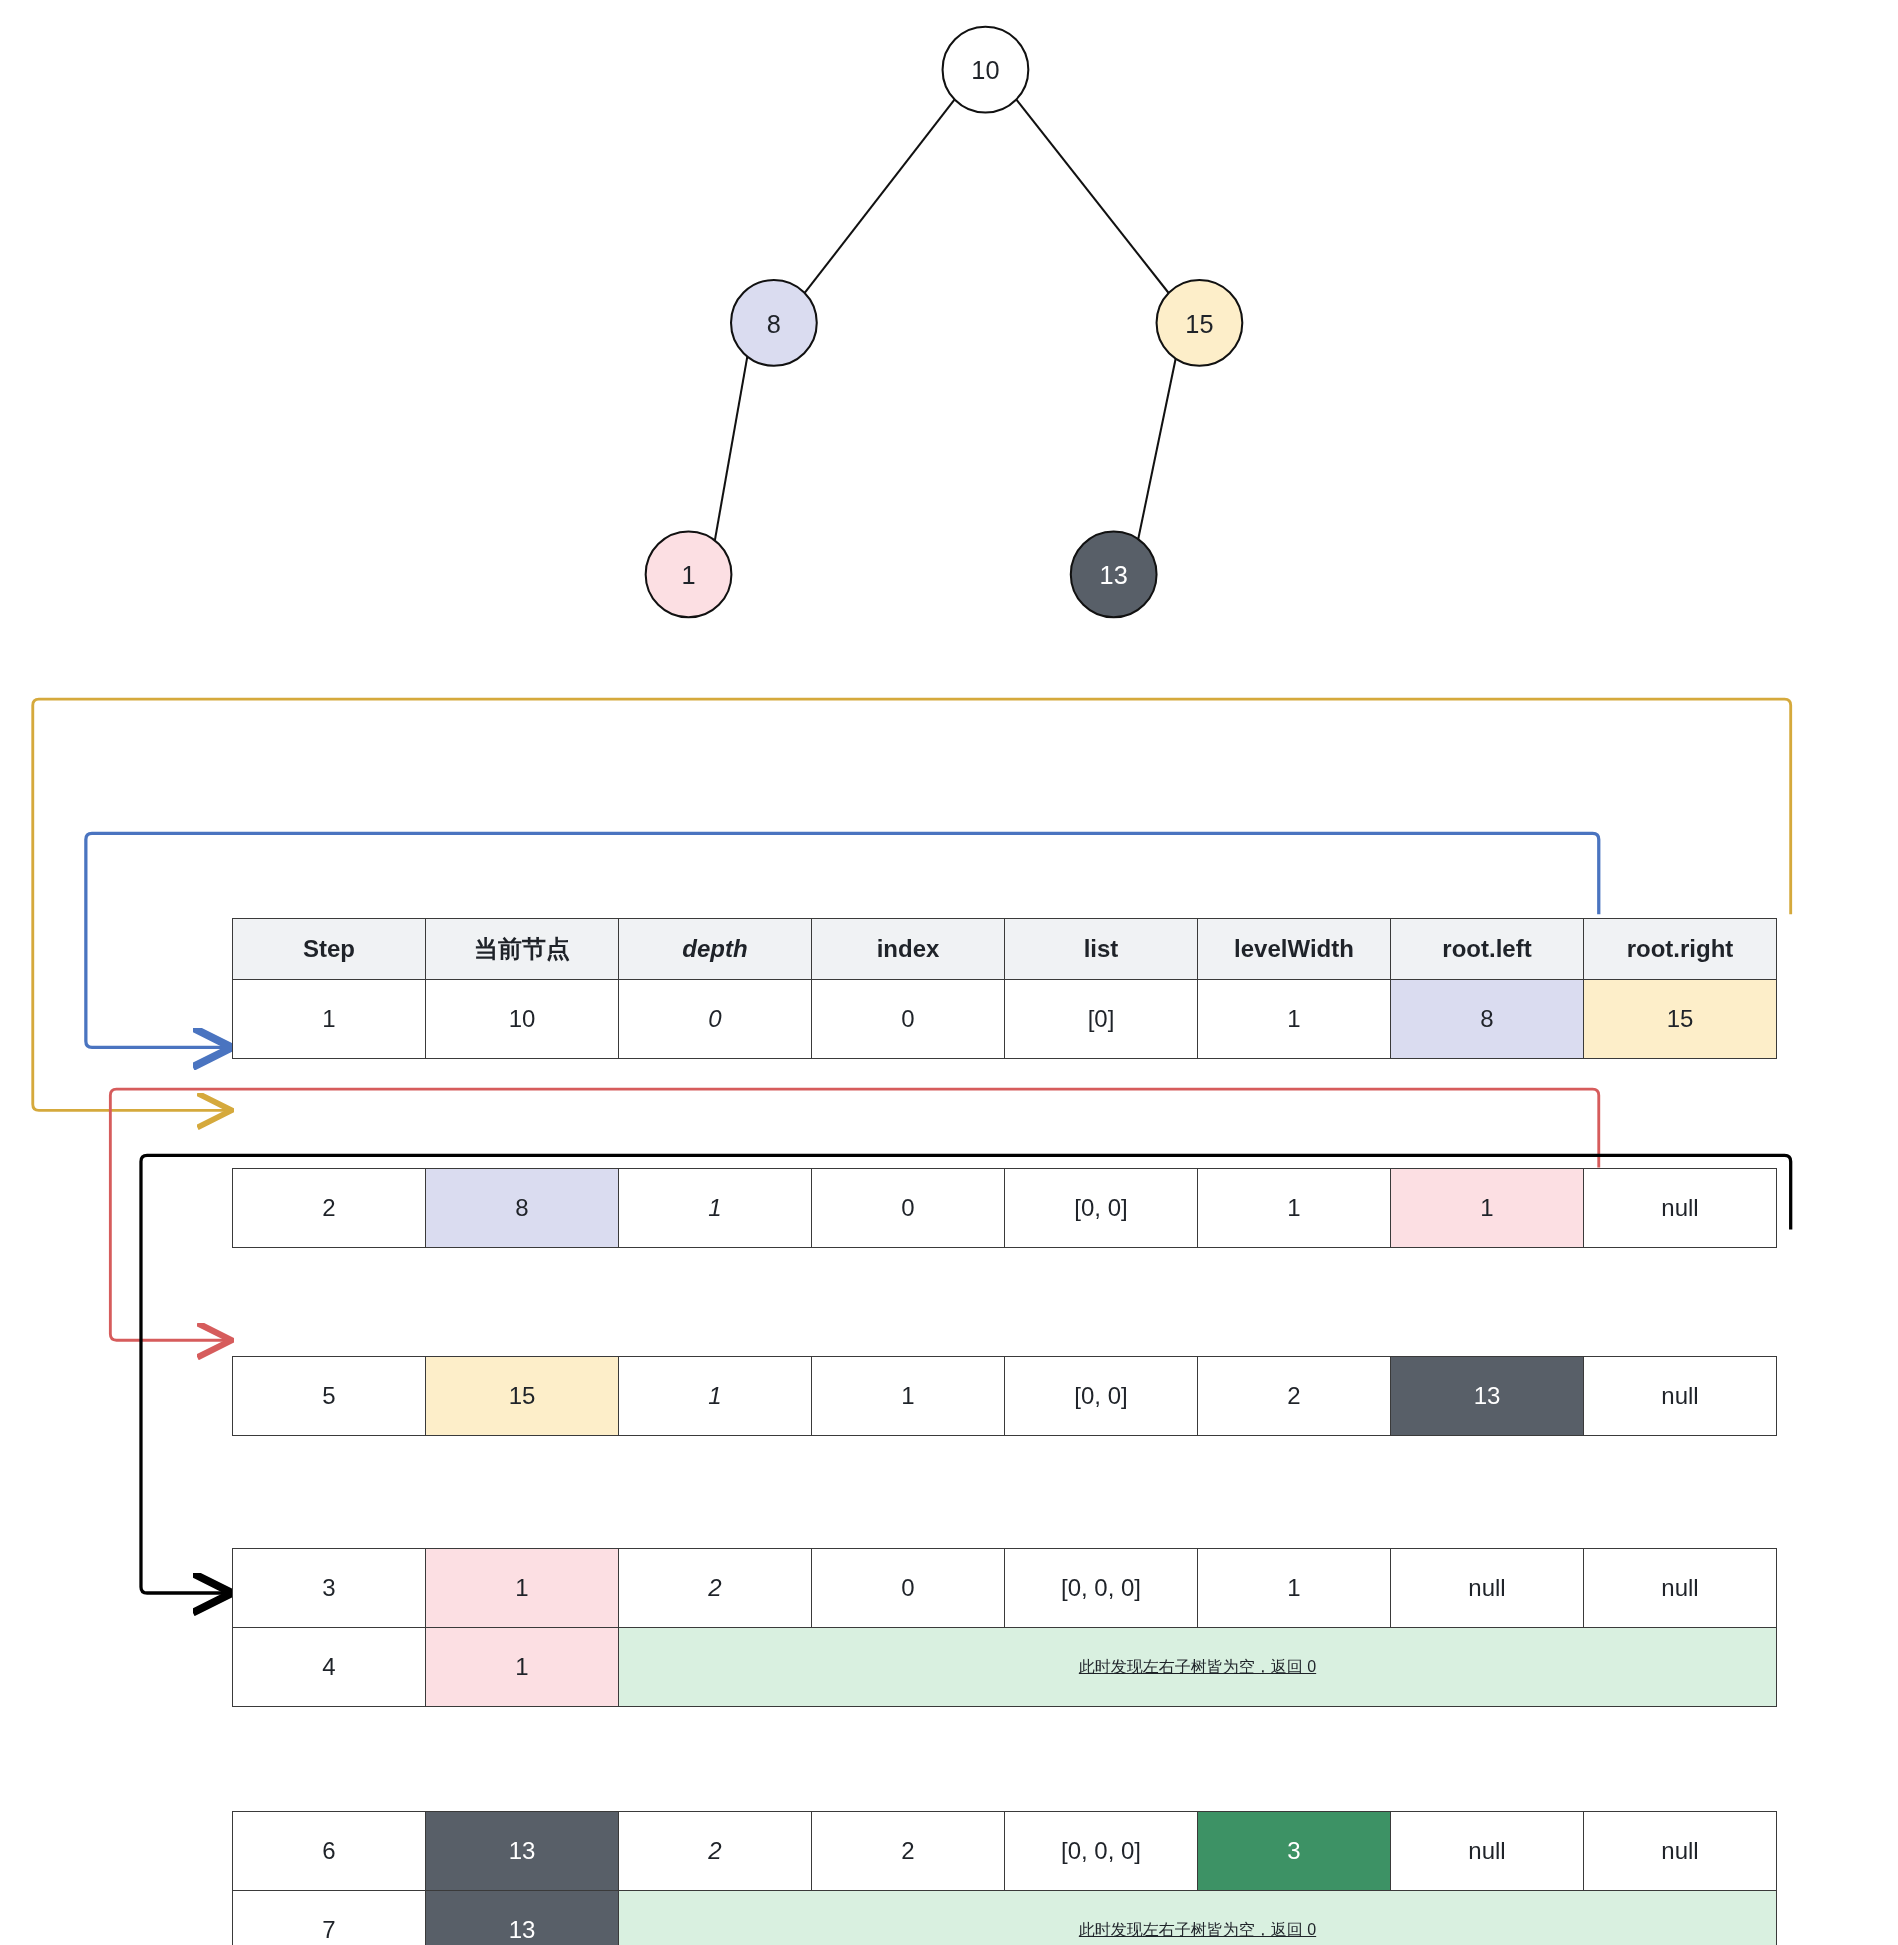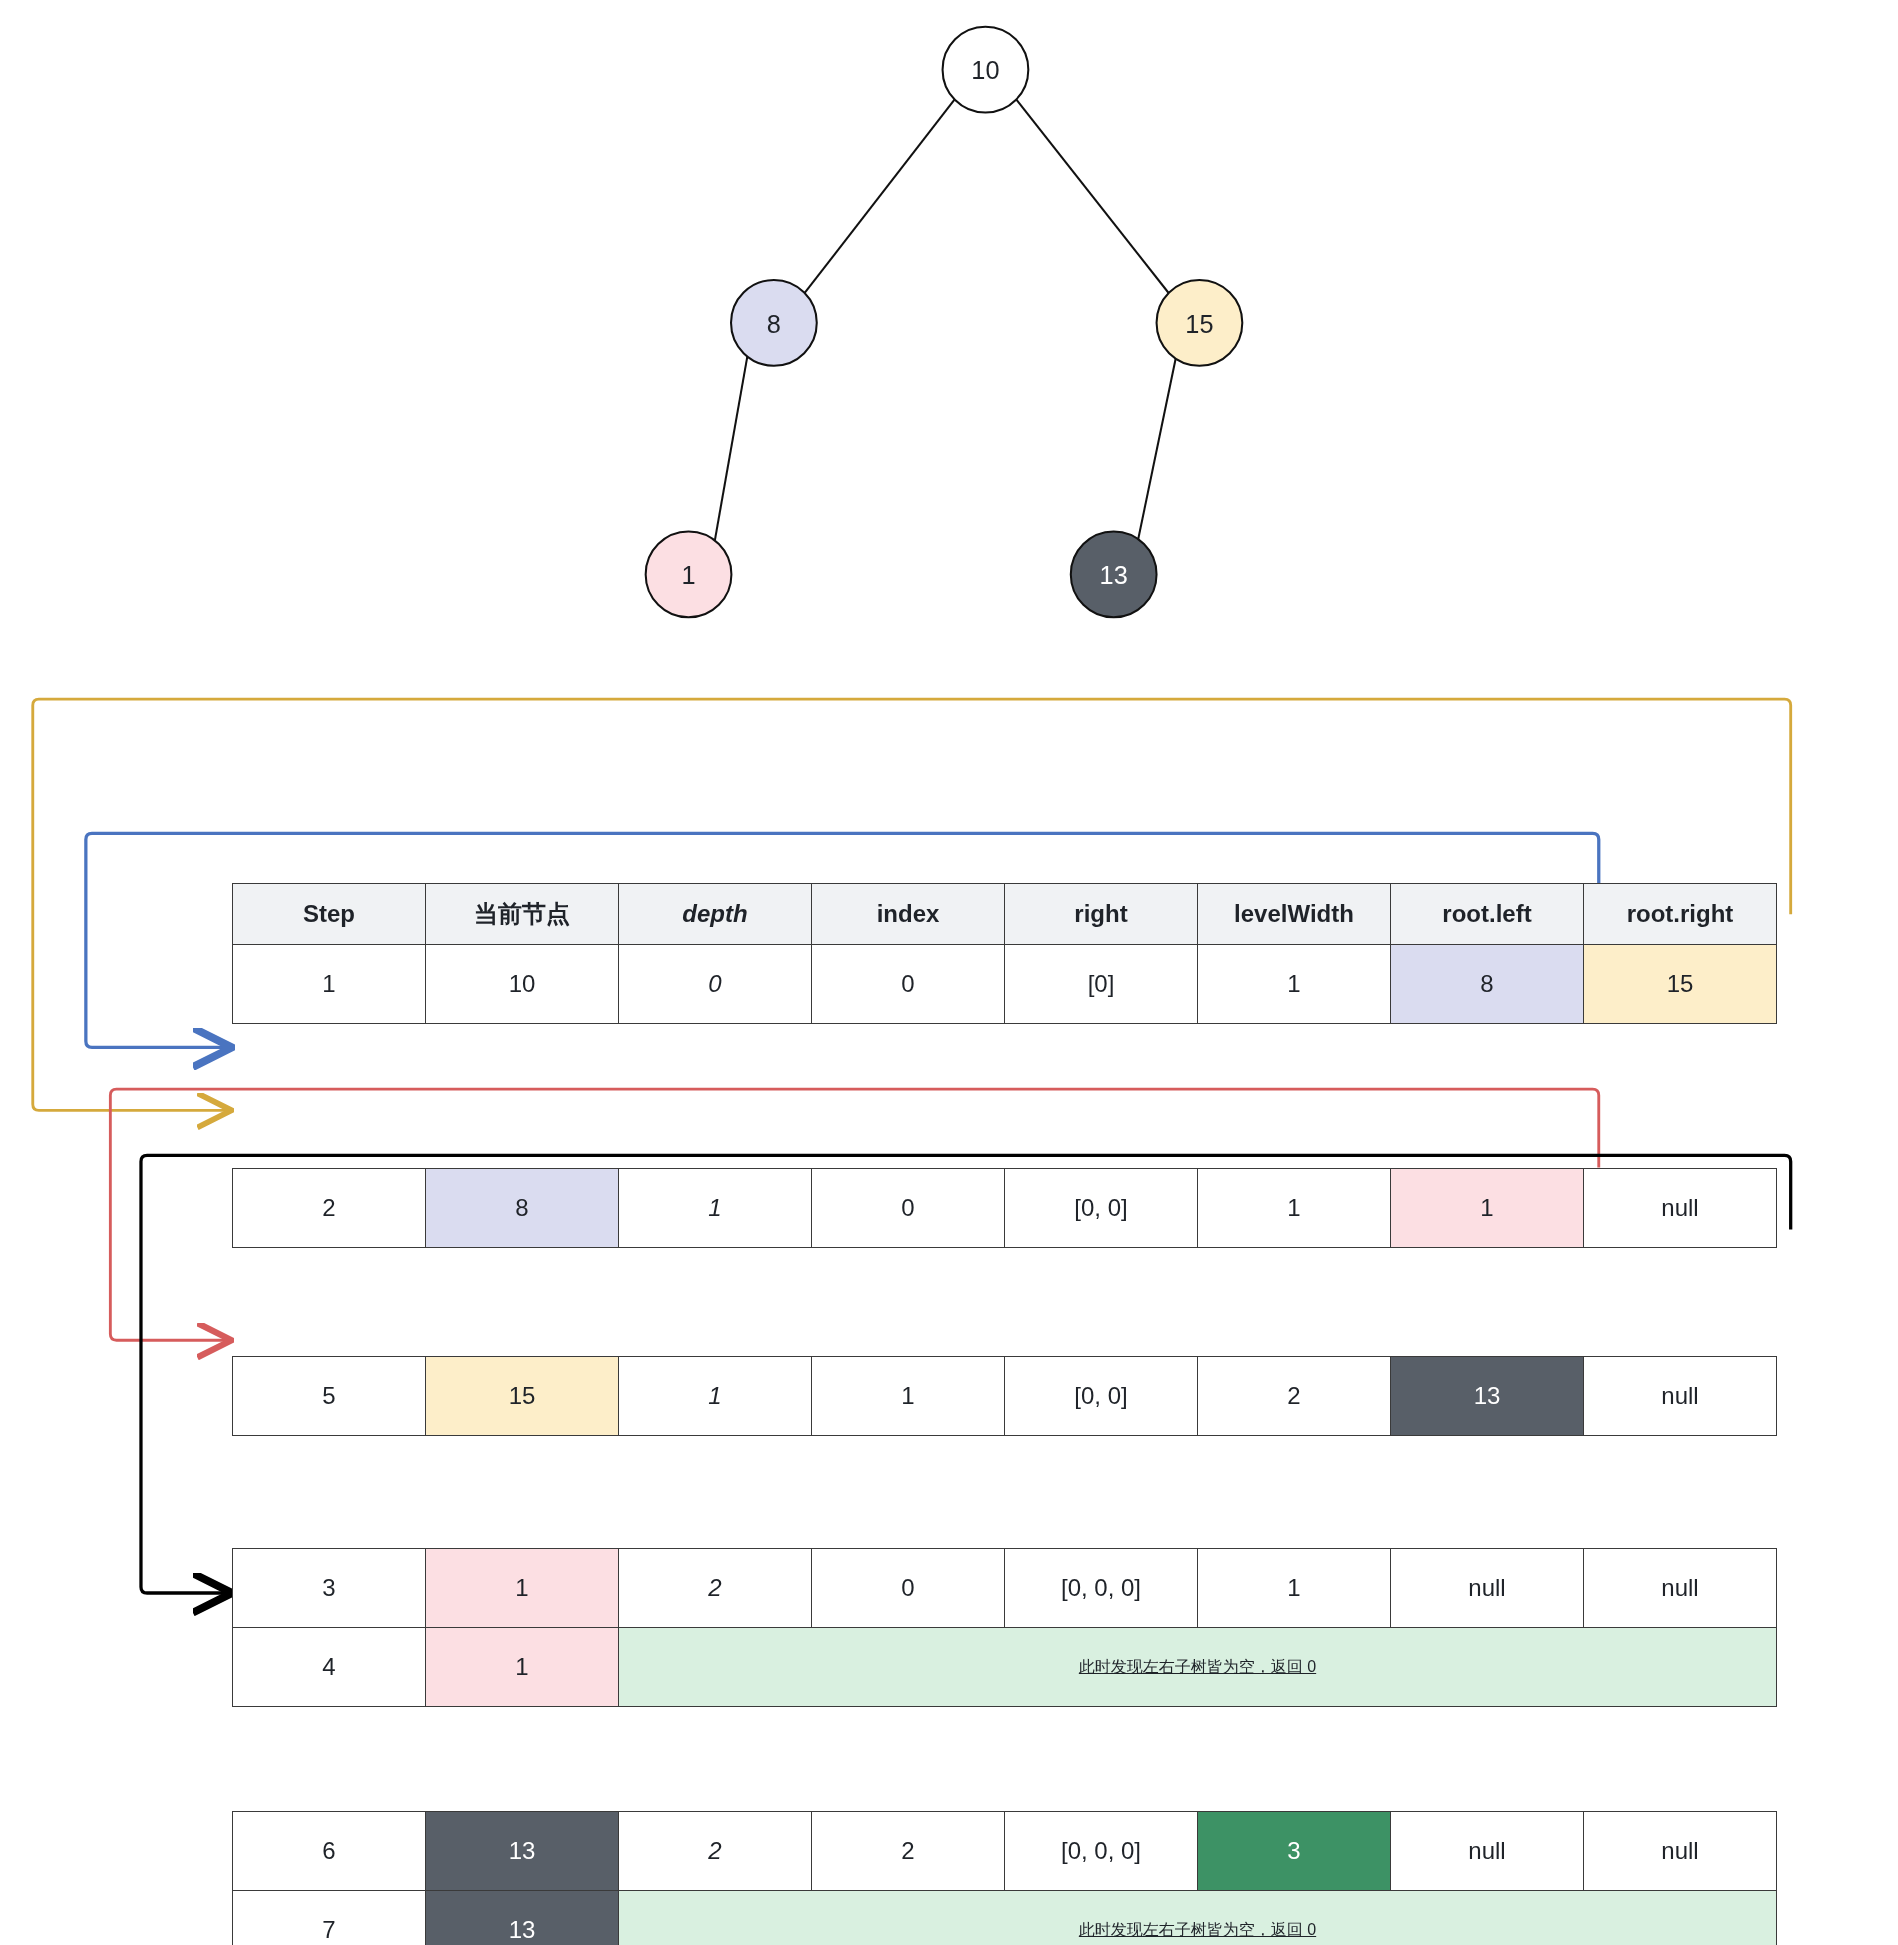--- a/index.html
+++ b/index.html
@@ -103,28 +103,28 @@
 
     <path d="M 4385,640 L 4385,128 Q 4385,113 4370,113 L 95,113 Q 80,113 80,128 L 80,1105 Q 80,1120 95,1120 L 560,1120" fill="none" stroke="#d5a93c" stroke-width="7" marker-end="url(#ah-yellow)"></path>
 
     <path d="M 3915,640 L 3915,457 Q 3915,442 3900,442 L 225,442 Q 210,442 210,457 L 210,951 Q 210,966 225,966 L 560,966" fill="none" stroke="#4a74c0" stroke-width="8" marker-end="url(#ah-blue)"></path>
 
     <path d="M 3915,1260 L 3915,1083 Q 3915,1068 3900,1068 L 285,1068 Q 270,1068 270,1083 L 270,1668 Q 270,1683 285,1683 L 560,1683" fill="none" stroke="#d65c5c" stroke-width="7" marker-end="url(#ah-red)"></path>
 
     <path d="M 4385,1412 L 4385,1245 Q 4385,1230 4370,1230 L 360,1230 Q 345,1230 345,1245 L 345,2287 Q 345,2302 360,2302 L 560,2302" fill="none" stroke="#000000" stroke-width="8" marker-end="url(#ah-black)"></path>
   </svg>
 
-  <table class="tbl" style="left:232px;top:883px;">
+  <table class="tbl" style="left:232px;top:918px;">
     <thead>
       <tr>
         <th class="c-step">Step</th>
         <th class="c-node">当前节点</th>
         <th class="c-depth">depth</th>
         <th class="c-index">index</th>
-        <th class="c-list">right</th>
+        <th class="c-list">list</th>
         <th class="c-lw">levelWidth</th>
         <th class="c-left">root.left</th>
         <th class="c-right">root.right</th>
       </tr>
     </thead>
     <tbody>
       <tr>
         <td class="c-step">1</td>
         <td class="c-node">10</td>
         <td class="c-depth">0</td>

